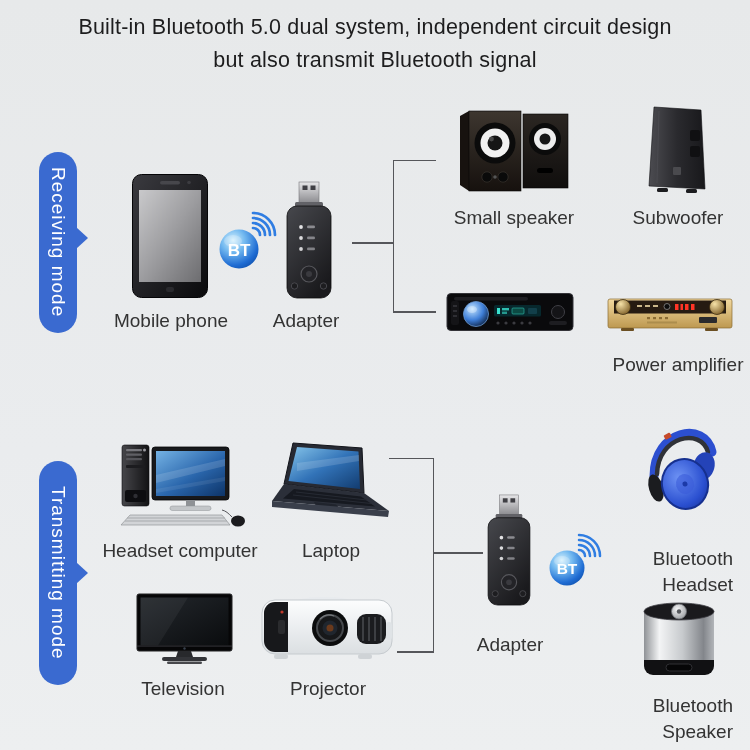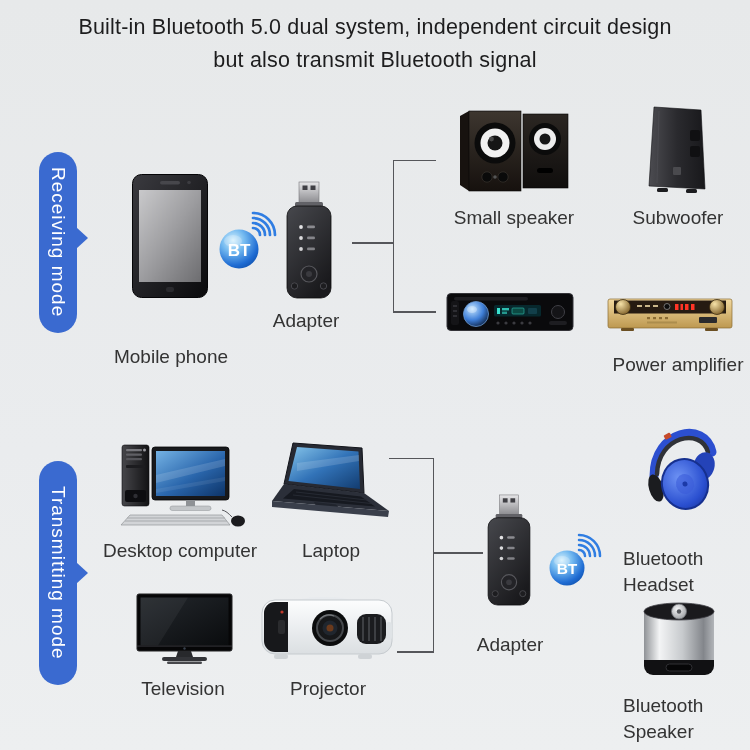--- a/index.html
+++ b/index.html
@@ -2,21 +2,21 @@
 <html><head>
 <meta charset="utf-8">
 <style>
   html,body{margin:0;padding:0;}
   body{font-family:"Liberation Sans", sans-serif; background:#e9ebec;}
   #stage{position:relative; width:750px; height:750px; overflow:hidden;
          background:linear-gradient(180deg,#e7e9ea 0%,#eaecee 60%,#edeff0 100%);}
   .title{position:absolute; left:0; top:11px; width:750px; text-align:center;
          font-size:21.5px; line-height:33px; color:#1d1d1e; font-weight:500; letter-spacing:.2px;}
   .label{position:absolute; transform:translateX(-50%); font-size:19px; color:#333;
-         white-space:nowrap; text-align:left;}
+         white-space:nowrap; text-align:right;}
   .label--2line{white-space:normal; width:110px; line-height:26px;}
   .mode-pill{position:absolute; left:39px; width:38px; background:#3a6ad0;
              border-radius:19px; display:flex; align-items:center; justify-content:center;}
   .pill-text{writing-mode:vertical-rl; text-orientation:mixed; color:#fff;
              font-size:19px; letter-spacing:1px; white-space:nowrap;}
   .pill-arrow{position:absolute; left:37px; width:0; height:0;
               border-top:11px solid transparent; border-bottom:11px solid transparent;
               border-left:12px solid #3a6ad0;}
   .cline{position:absolute; background:#55565a;}
   .dev{position:absolute; display:block;}
@@ -160,21 +160,21 @@
     <circle cx="15" cy="57" r="1.9" fill="#dcdcde"></circle>
       <rect x="21" y="55.6" width="8" height="2.6" rx="1.3" fill="#85858a"></rect>
     <circle cx="15" cy="68" r="1.9" fill="#d4d4d6"></circle>
       <rect x="21" y="66.6" width="8" height="2.6" rx="1.3" fill="#808085"></rect>
     <circle cx="23" cy="93" r="8" fill="#232327" stroke="#57575c" stroke-width="1.2"></circle>
     <circle cx="23" cy="93" r="3" fill="#3a3a3f"></circle>
     <circle cx="8.5" cy="105" r="3.2" fill="#1d1d20" stroke="#4c4c51" stroke-width="0.9"></circle>
     <circle cx="37.5" cy="105" r="3.2" fill="#1d1d20" stroke="#4c4c51" stroke-width="0.9"></circle>
   </svg>
 
-  <div class="label" style="left:171px;top:310px;margin-top:36px;">Mobile phone</div>
+  <div class="label" style="left:171px;top:310px;">Mobile phone</div>
   <div class="label" style="left:306px;top:310px;">Adapter</div>
 
   <i class="cline" style="left:352px;top:242px;width:41px;height:1.5px;"></i>
   <i class="cline" style="left:392.5px;top:159.5px;width:1.5px;height:153px;"></i>
   <i class="cline" style="left:392.5px;top:159.5px;width:43px;height:1.5px;"></i>
   <i class="cline" style="left:392.5px;top:311px;width:43px;height:1.5px;"></i>
 
   <svg class="dev" style="left:458px;top:106px;width:112px;height:90px;" viewBox="0 0 112 90">
     <polygon points="2,10 11,5 11,85 2,79" fill="#17120f"></polygon>
     <rect x="11" y="5" width="52" height="80" fill="url(#gCabL)" stroke="#060504" stroke-width="0.6"></rect>
@@ -286,21 +286,21 @@
     <polygon points="25,6 86.5,10.5 88,48 16.5,40" fill="url(#gLapScr)"></polygon>
     <polygon points="25,22 87,14 87,20 25,30" fill="#ffffff" opacity="0.15"></polygon>
     <polygon points="12,43 92,52 117,70 0,60" fill="#2b2f39"></polygon>
     <polygon points="22,48 89,55.5 103,65.5 11,57.5" fill="#161920"></polygon>
     <line x1="24" y1="51" x2="95" y2="59" stroke="#262a33" stroke-width="1"></line>
     <line x1="21" y1="54" x2="99" y2="62.5" stroke="#262a33" stroke-width="1"></line>
     <polygon points="42,61 64,63.5 68,67.5 44,65" fill="#20242d"></polygon>
     <polygon points="0,60 117,70 116,76 0,66" fill="#3a3f4b"></polygon>
   </svg>
 
-  <div class="label" style="left:180px;top:540px;">Desktop computer</div>
+  <div class="label" style="left:180px;top:540px;">Headset computer</div>
   <div class="label" style="left:331px;top:540px;">Laptop</div>
 
   <svg class="dev" style="left:136px;top:593px;width:97px;height:74px;" viewBox="0 0 97 74">
     <rect x="1" y="1" width="95" height="57" rx="2" fill="#060607" stroke="#222225" stroke-width="1"></rect>
     <rect x="4.5" y="4.5" width="88" height="48" fill="url(#gTvScr)"></rect>
     <polygon points="4.5,4.5 52,4.5 22,52.5 4.5,52.5" fill="#ffffff" opacity="0.05"></polygon>
     <rect x="1" y="52.5" width="95" height="1.2" fill="#2e2e32"></rect>
     <circle cx="48.5" cy="55.5" r="1.2" fill="#39424d"></circle>
     <polygon points="42,58 55,58 57,64 40,64" fill="#28292c"></polygon>
     <rect x="26" y="64" width="45" height="4" rx="2" fill="#333438"></rect>

